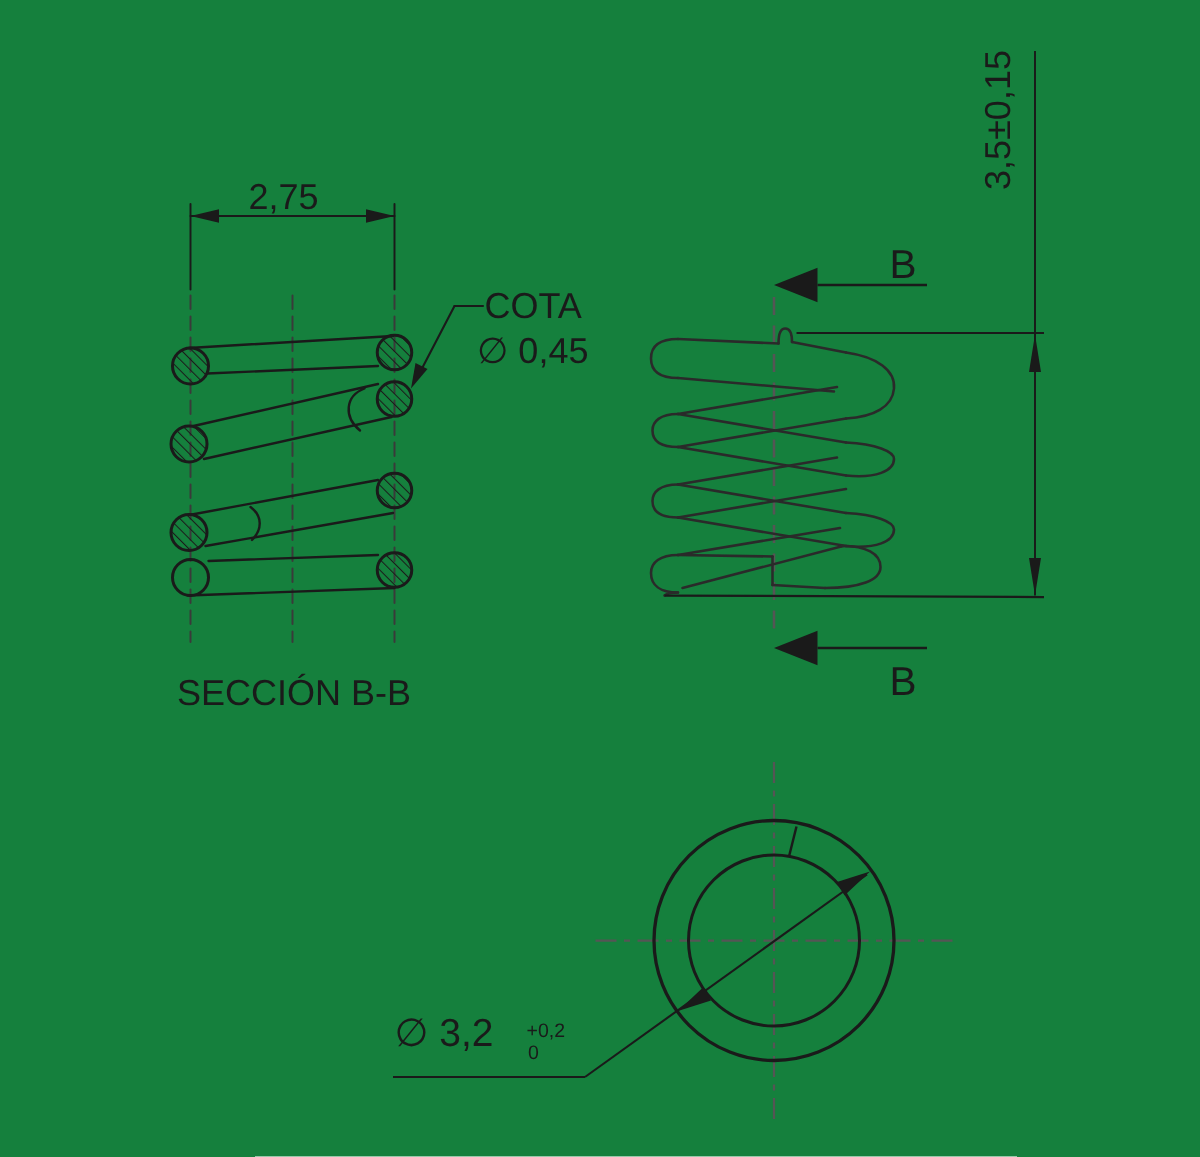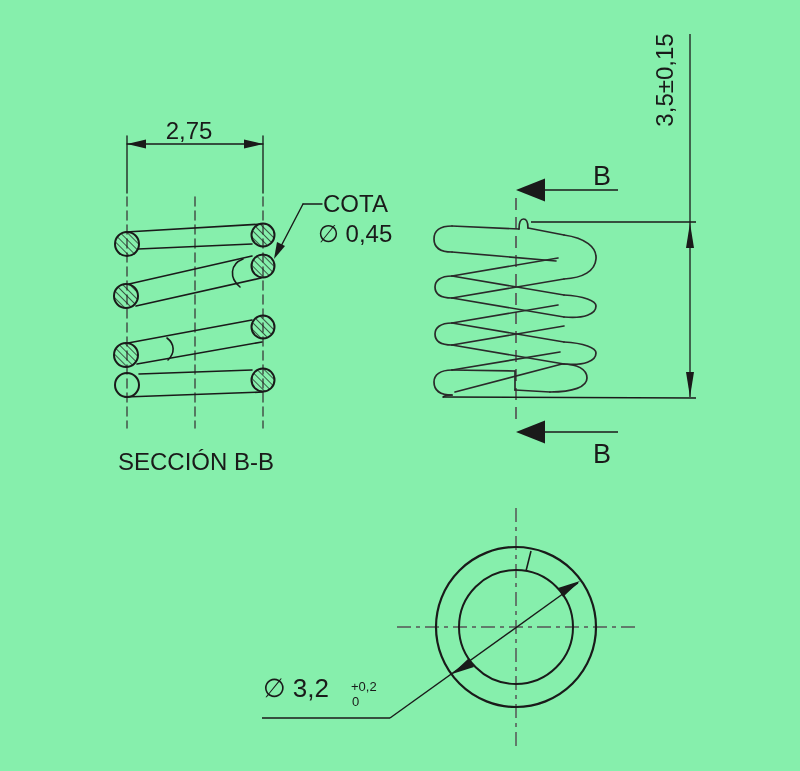--- a/index.html
+++ b/index.html
@@ -1,16 +1,16 @@
 <!DOCTYPE html>
 <html><head>
 <meta charset="utf-8">
 <style>
   html,body{margin:0;padding:0;background:#fff;}
-  .stage{position:relative;width:800px;height:771px;background:#86efac;overflow:hidden;
+  .stage{position:relative;width:800px;height:771px;background:#15803d;overflow:hidden;
          font-family:"Liberation Sans", sans-serif;}
   svg{display:block;}
   text{fill:#1a1a1a;}
   .dimtext{font-size:24px;}
   .dimtext-lg{font-size:26px;}
   .toltext{font-size:13px;}
   .btext{font-size:27px;}
 </style>
 </head>
 <body>

